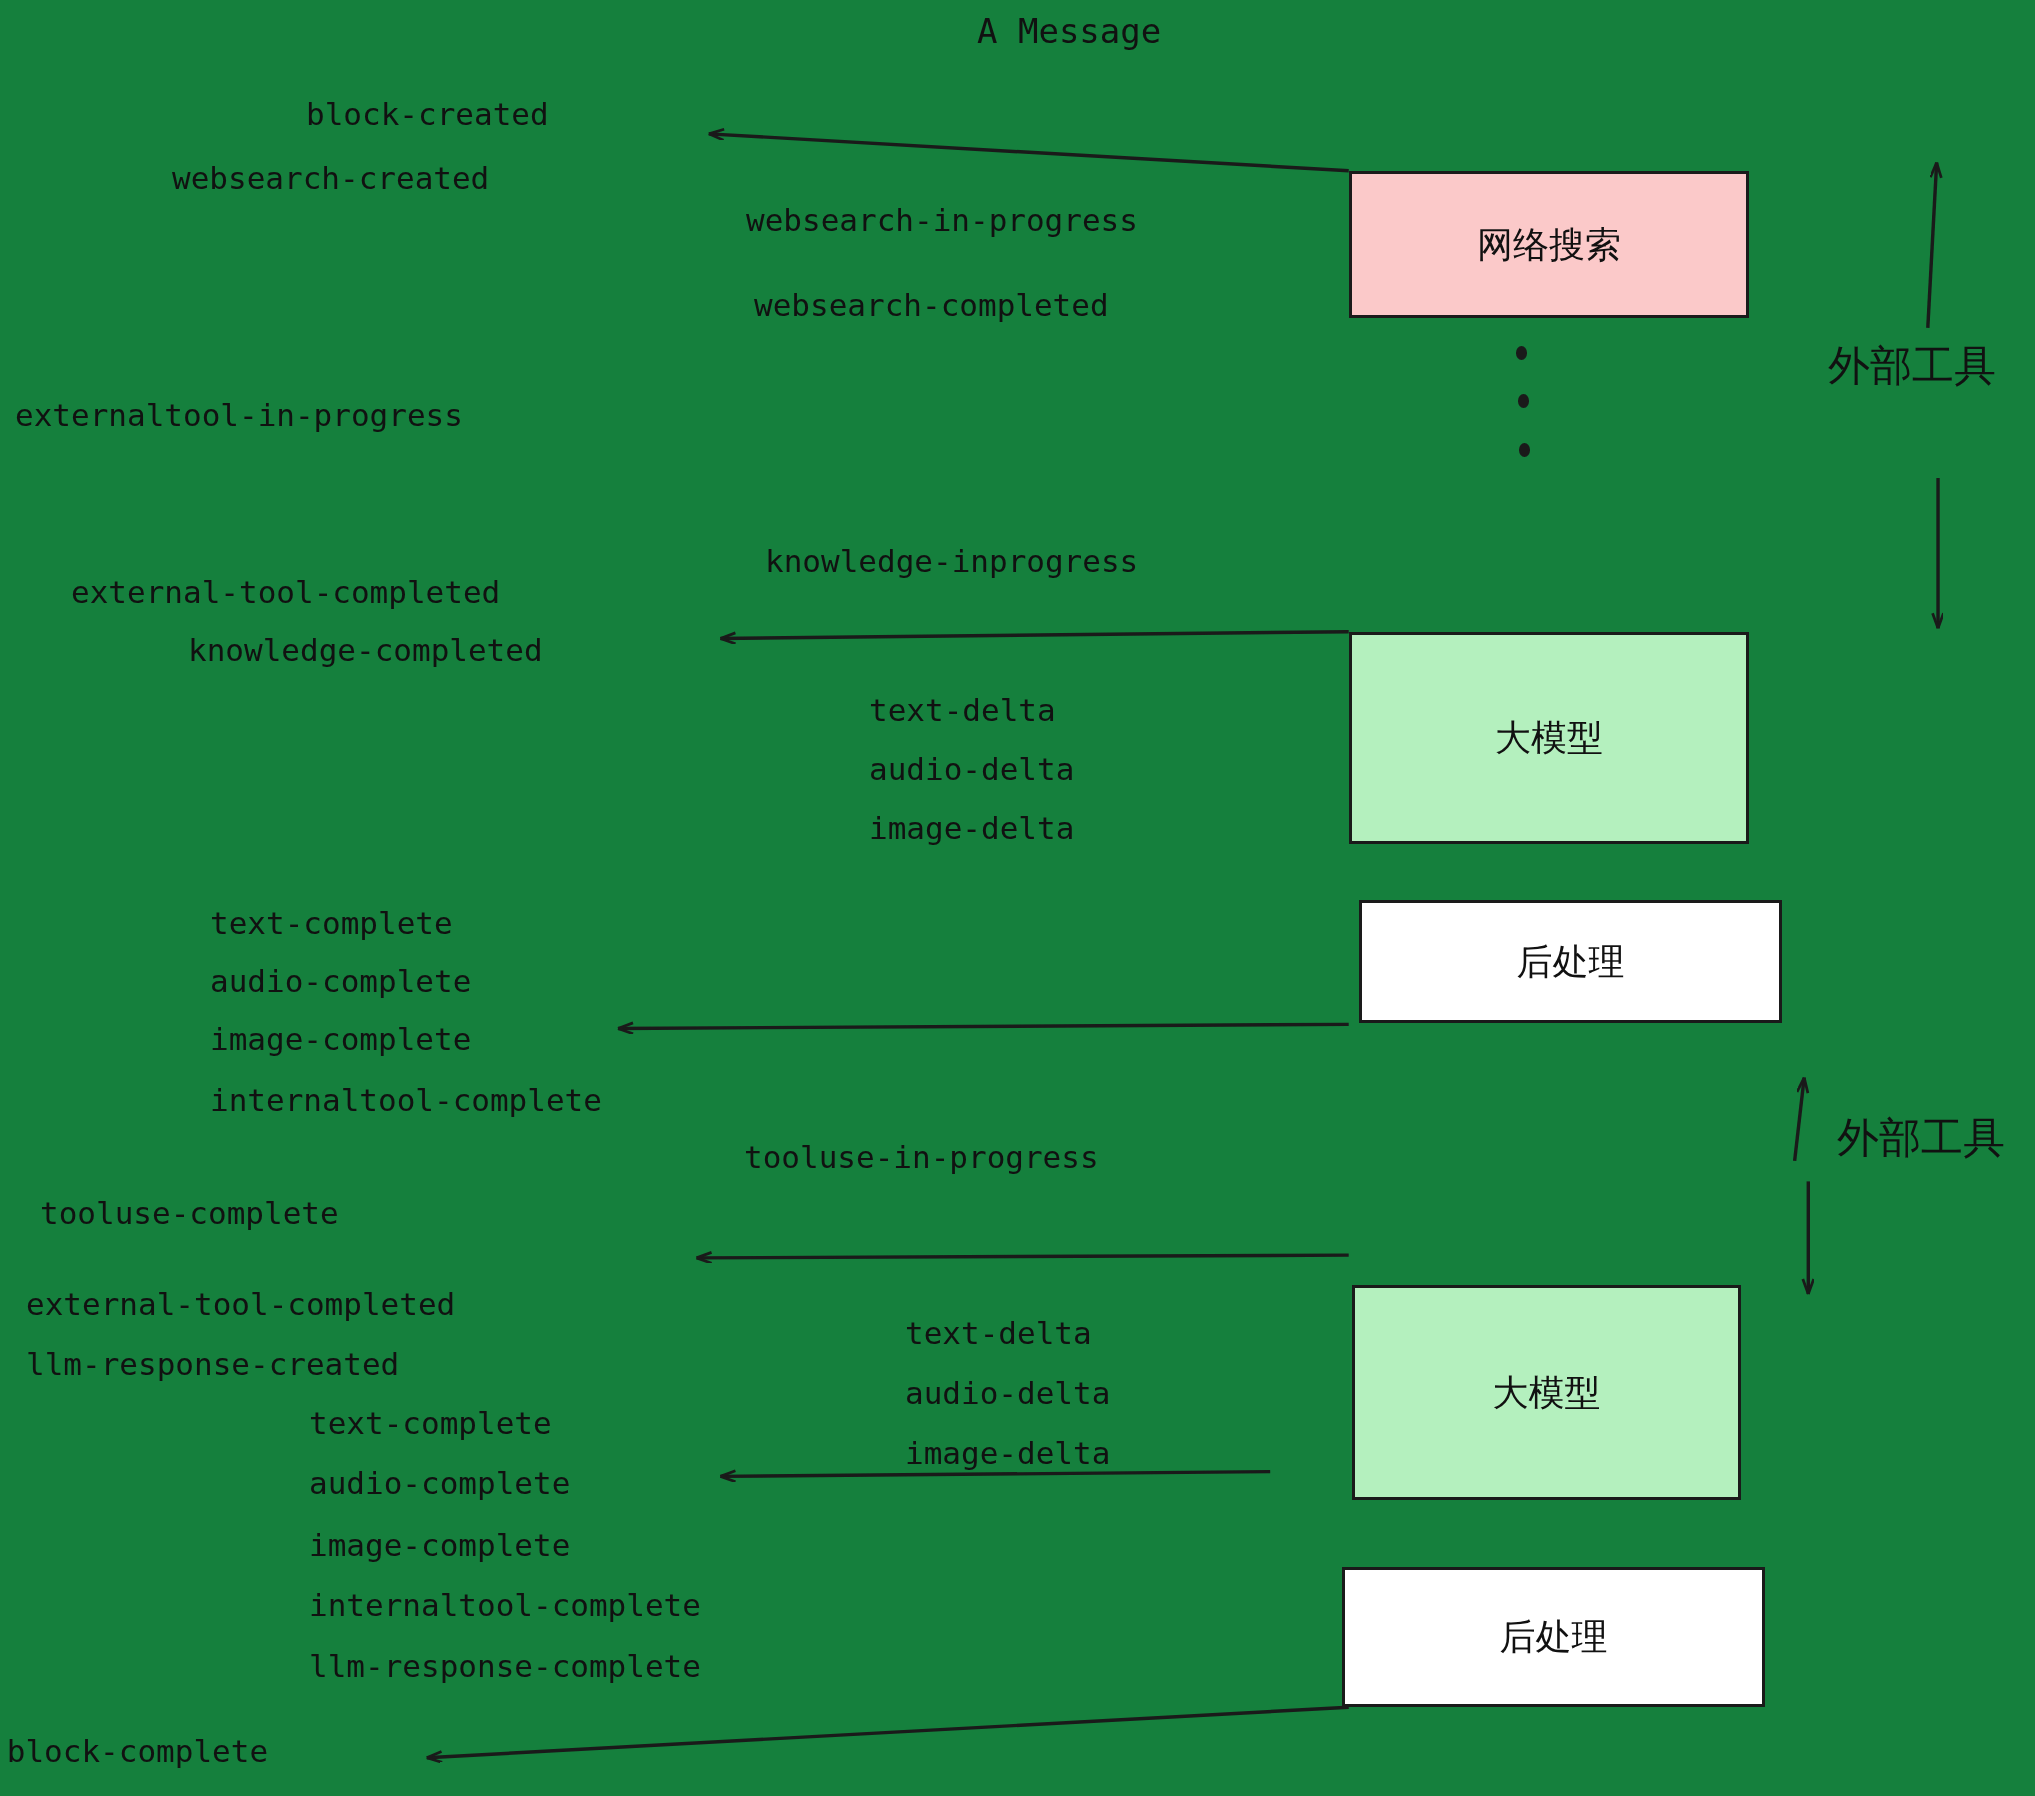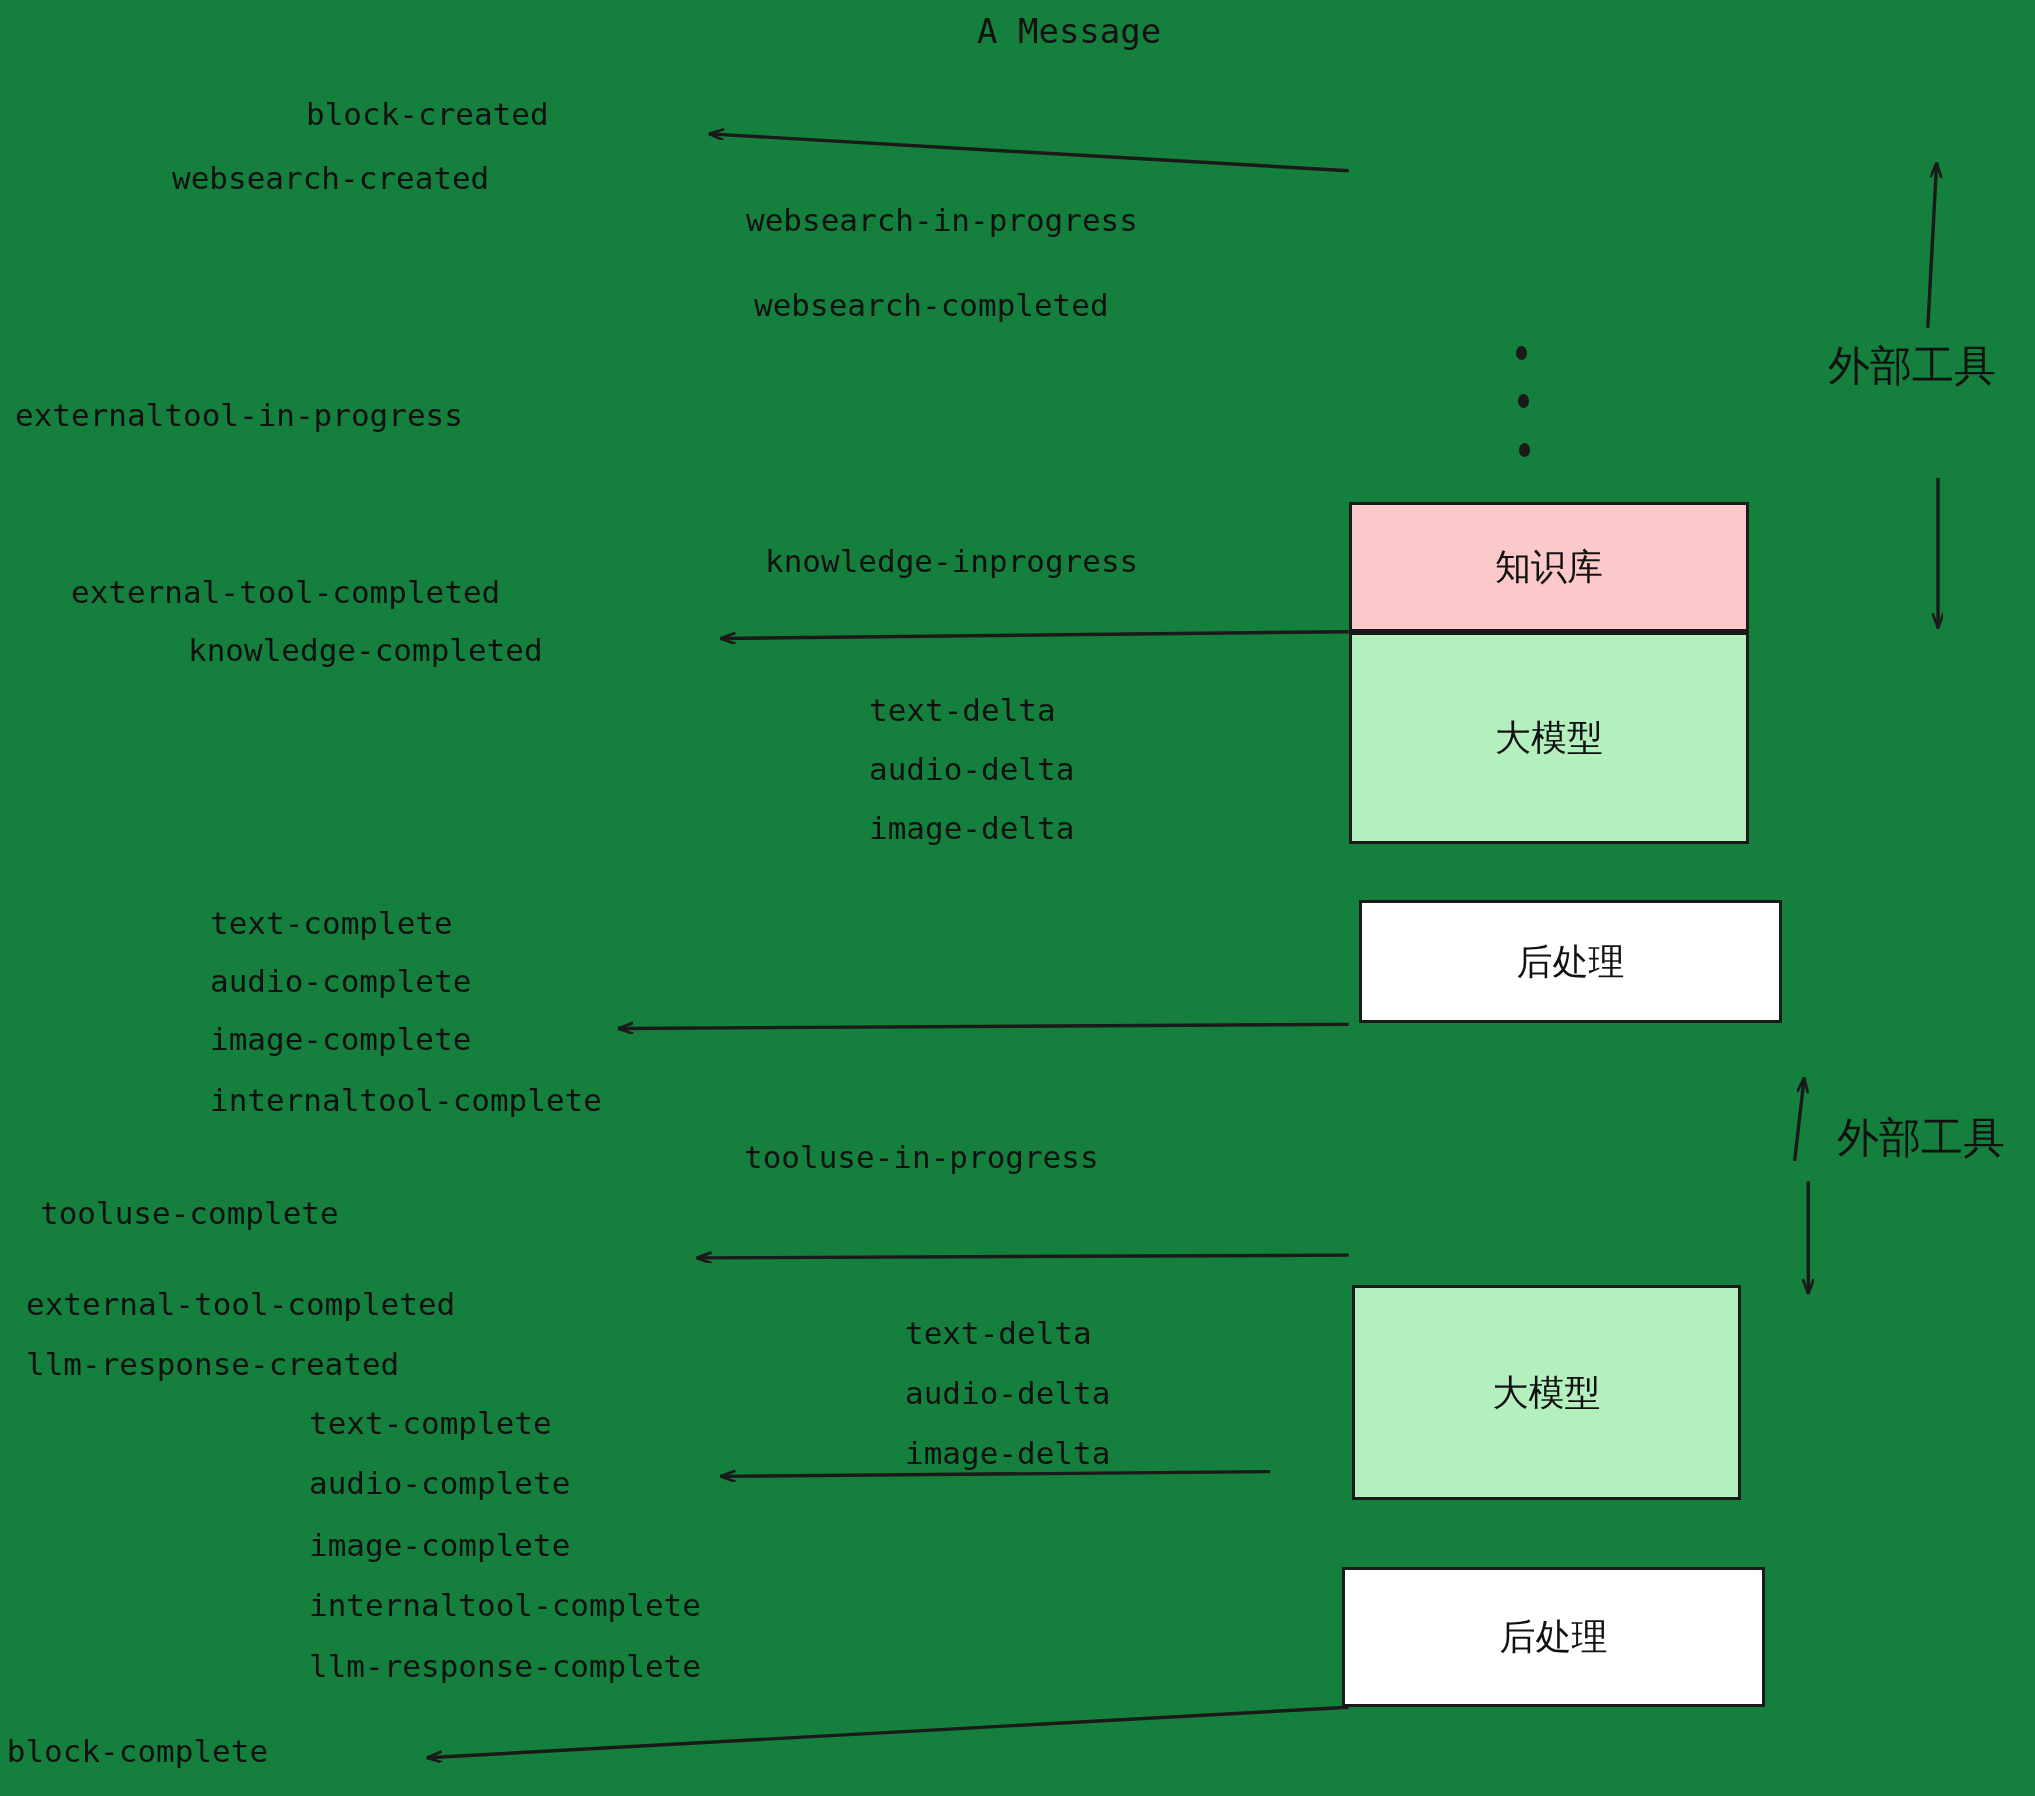--- a/index.html
+++ b/index.html
@@ -118,24 +118,24 @@
     </g>
 
     <g>
       <path d="M2628,1700 L2642,1578" fill="none" stroke="#1a1a1a" stroke-width="5" marker-end="url(#ah)"></path>
     </g>
     <g>
       <path d="M2648,1730 L2648,1895" fill="none" stroke="#1a1a1a" stroke-width="5" marker-end="url(#ah)"></path>
     </g>
   </svg>
 
+  <div class="box" style="left:1349px;top:171px;width:400px;height:147px;background:#FBC9C9;">
+    <span>网络搜索</span>
+  </div>
 
-  <div class="box" style="left:1349px;top:502px;width:400px;height:130px;background:#FBC9C9;">
-    <span>知识库</span>
-  </div>
 
   <div class="box" style="left:1349px;top:632px;width:400px;height:212px;background:#B4F0BE;">
     <span>大模型</span>
   </div>
 
   <div class="box" style="left:1359px;top:900px;width:423px;height:123px;background:#FFFFFF;">
     <span>后处理</span>
   </div>
 
 

